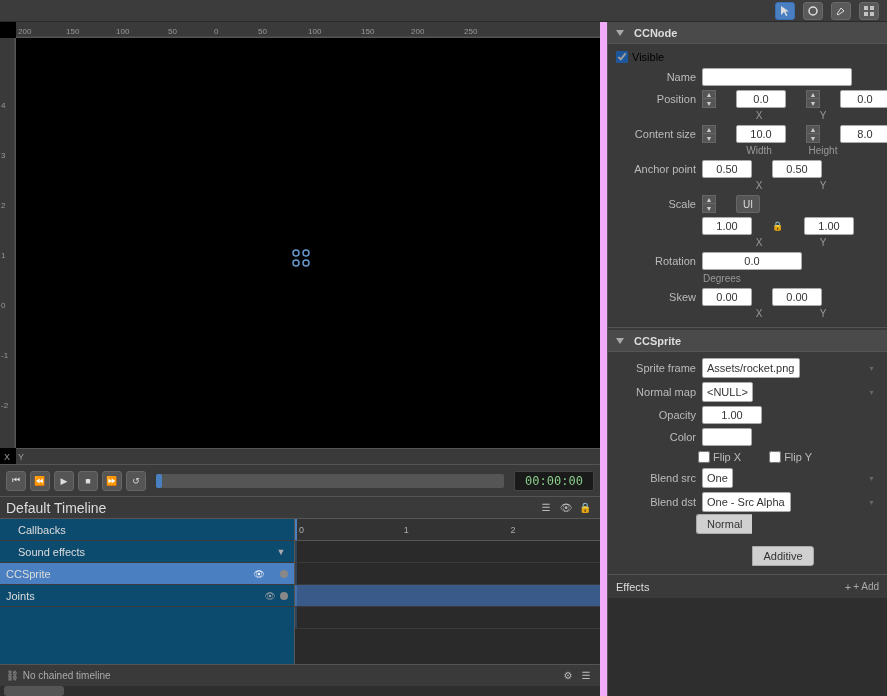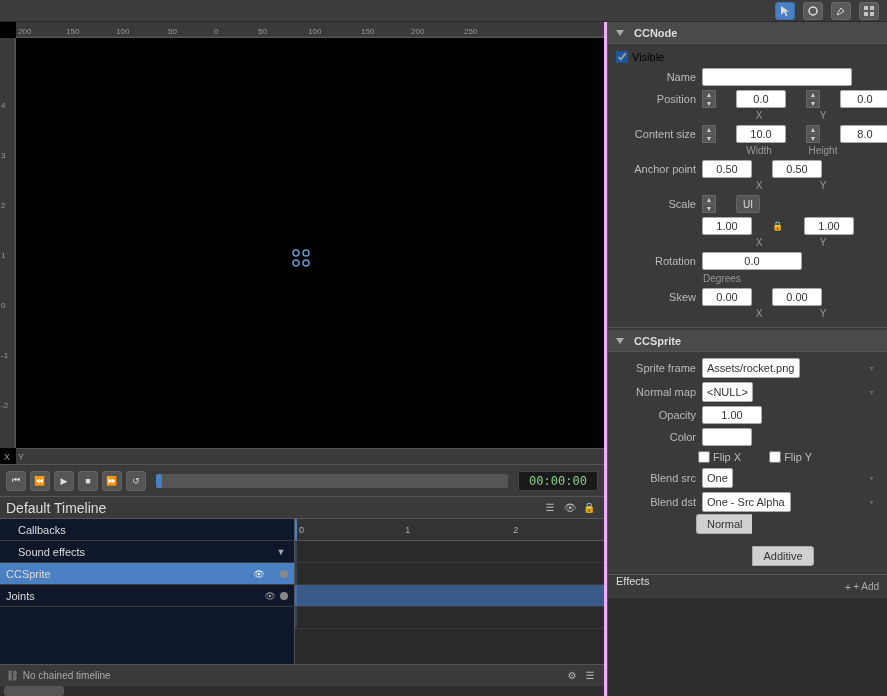--- a/index.html
+++ b/index.html
@@ -53,21 +53,21 @@
       flex: 1;
       overflow: hidden;
     }
 
     
     .canvas-panel {
       flex: 1;
       display: flex;
       flex-direction: column;
       background: #1e1e1e;
-      border-right: 3px solid #f0abfc;
+      border-right: 7px solid #f0abfc;
     }
 
     .canvas-area {
       flex: 1;
       background: #000;
       position: relative;
       overflow: hidden;
     }
 
     
@@ -158,21 +158,21 @@
     }
 
     .timeline-body {
       flex: 1;
       display: flex;
       overflow: hidden;
     }
 
     .timeline-tracks {
       width: 295px;
-      background: #0f172a;
+      background: #0c4a6e;
       border-right: 1px solid #555;
       overflow: hidden;
     }
 
     .timeline-track {
       height: 22px;
       display: flex;
       align-items: center;
       padding: 0 6px;
       border-bottom: 1px solid #3a3a3a;
@@ -432,20 +432,21 @@
 
     .blend-btn:last-child {
       border-radius: 0 3px 3px 0;
       margin-top: 32px;
     }
 
     .effects-header {
       height: 24px;
       background: #3a3a3a;
       display: flex;
+      align-items: center;
       padding: 0 8px;
       border-top: 1px solid #555;
     }
 
     .effects-label {
       color: #ddd;
       font-size: 11px;
       flex: 1;
     }
 

